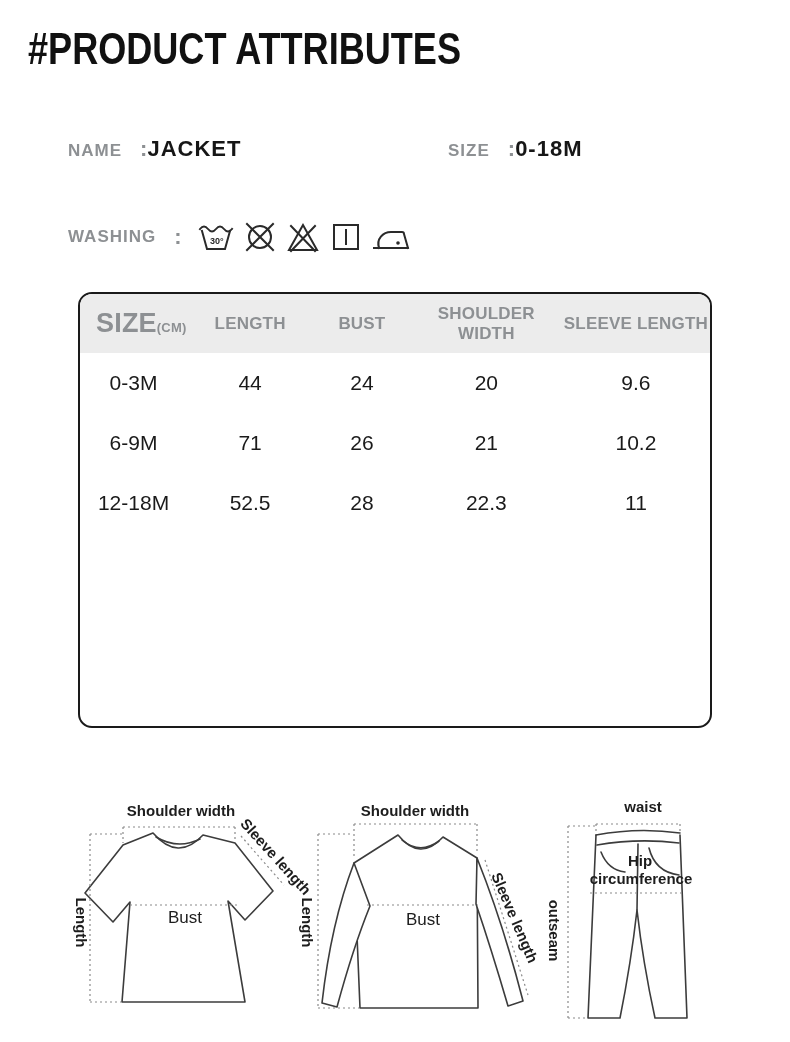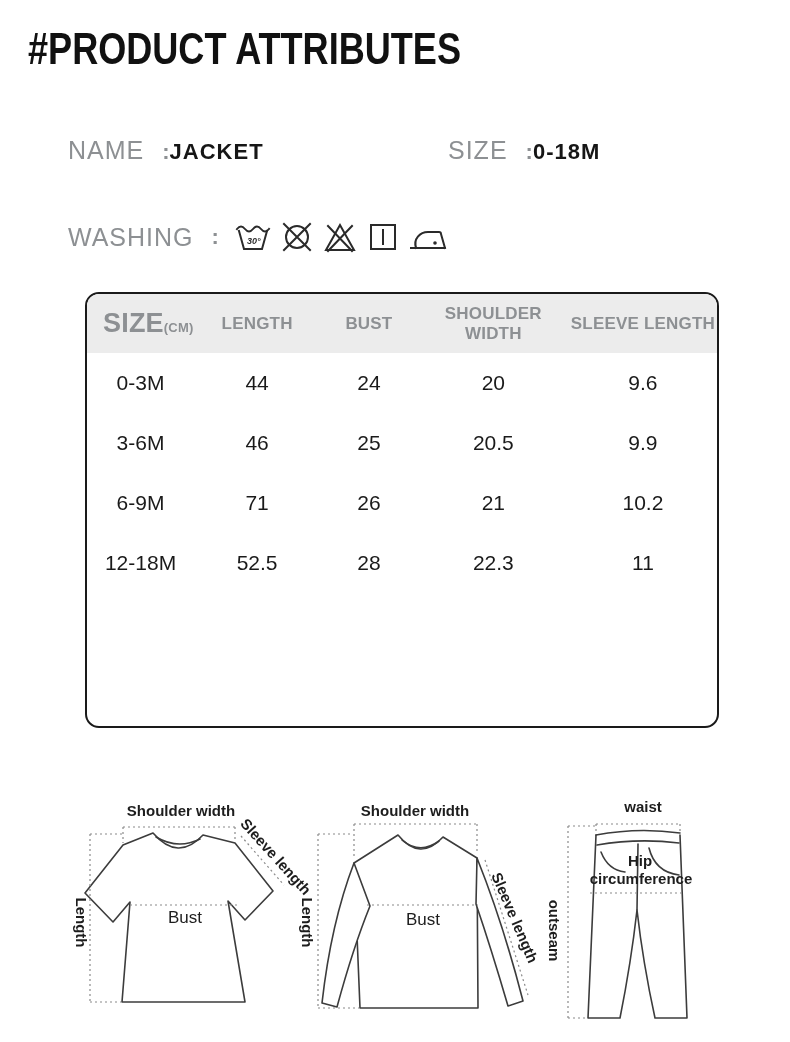--- a/index.html
+++ b/index.html
@@ -10,32 +10,32 @@
   }
   
   .title {
     position:absolute; left:28px; top:24px;
     font-size:44px; font-weight:800; color:#111;
     transform:scaleX(0.82); transform-origin:left center;
     letter-spacing:0px; white-space:nowrap;
   }
   
   .info-row { position:absolute; display:flex; align-items:baseline; }
-  .lbl { font-size:25px; font-weight:400; color:#8d9093; letter-spacing:1px; }
+  .lbl { font-size:17px; font-weight:700; color:#8d9093; letter-spacing:1px; }
   .colon { font-size:22px; font-weight:700; color:#8d9093; margin:0 0 0 18px; }
   .val { font-size:22px; font-weight:600; color:#161616; letter-spacing:1px; }
   #name-row { left:68px; top:136px; }
   #size-row { left:448px; top:136px; }
   #washing-row { left:68px; top:208px; align-items:center;margin-top:12px; }
-  .wash-icons { display:flex; gap:9px; margin-left:16px;font-style:italic; }
+  .wash-icons { display:flex; gap:9px; margin-left:16px; }
   .wash-icons svg { display:block; }
   
   .size-table {
     position:absolute; left:78px; top:292px; width:634px; height:436px;
-    border:2px solid #1a1a1a; border-radius:14px; overflow:hidden; background:#fff;margin-left:7px;
+    border:2px solid #1a1a1a; border-radius:14px; overflow:hidden; background:#fff;
   }
   .t-head {
     display:grid; grid-template-columns:17% 20% 15.5% 24% 23.5%;
     height:59px; background:#ececec; align-items:center;
   }
   .th { font-size:17px; font-weight:700; color:#8d9093; text-align:center; letter-spacing:0.2px; }
   .th-size { text-align:left; padding-left:16px; }
   .size-big { font-size:27px; font-weight:700; color:#8d9093; }
   .size-unit { font-size:13px; font-weight:700; color:#8d9093; }
   .t-row {
@@ -121,27 +121,20 @@
       <div class="th">SLEEVE LENGTH</div>
     </div>
     <div class="t-row">
       <div class="td">0-3M</div>
       <div class="td">44</div>
       <div class="td">24</div>
       <div class="td">20</div>
       <div class="td">9.6</div>
     </div>
     <div class="t-row">
-      <div class="td">3-6M</div>
-      <div class="td">46</div>
-      <div class="td">25</div>
-      <div class="td">20.5</div>
-      <div class="td">9.9</div>
-    </div>
-    <div class="t-row">
       <div class="td">6-9M</div>
       <div class="td">71</div>
       <div class="td">26</div>
       <div class="td">21</div>
       <div class="td">10.2</div>
     </div>
     <div class="t-row">
       <div class="td">12-18M</div>
       <div class="td">52.5</div>
       <div class="td">28</div>

